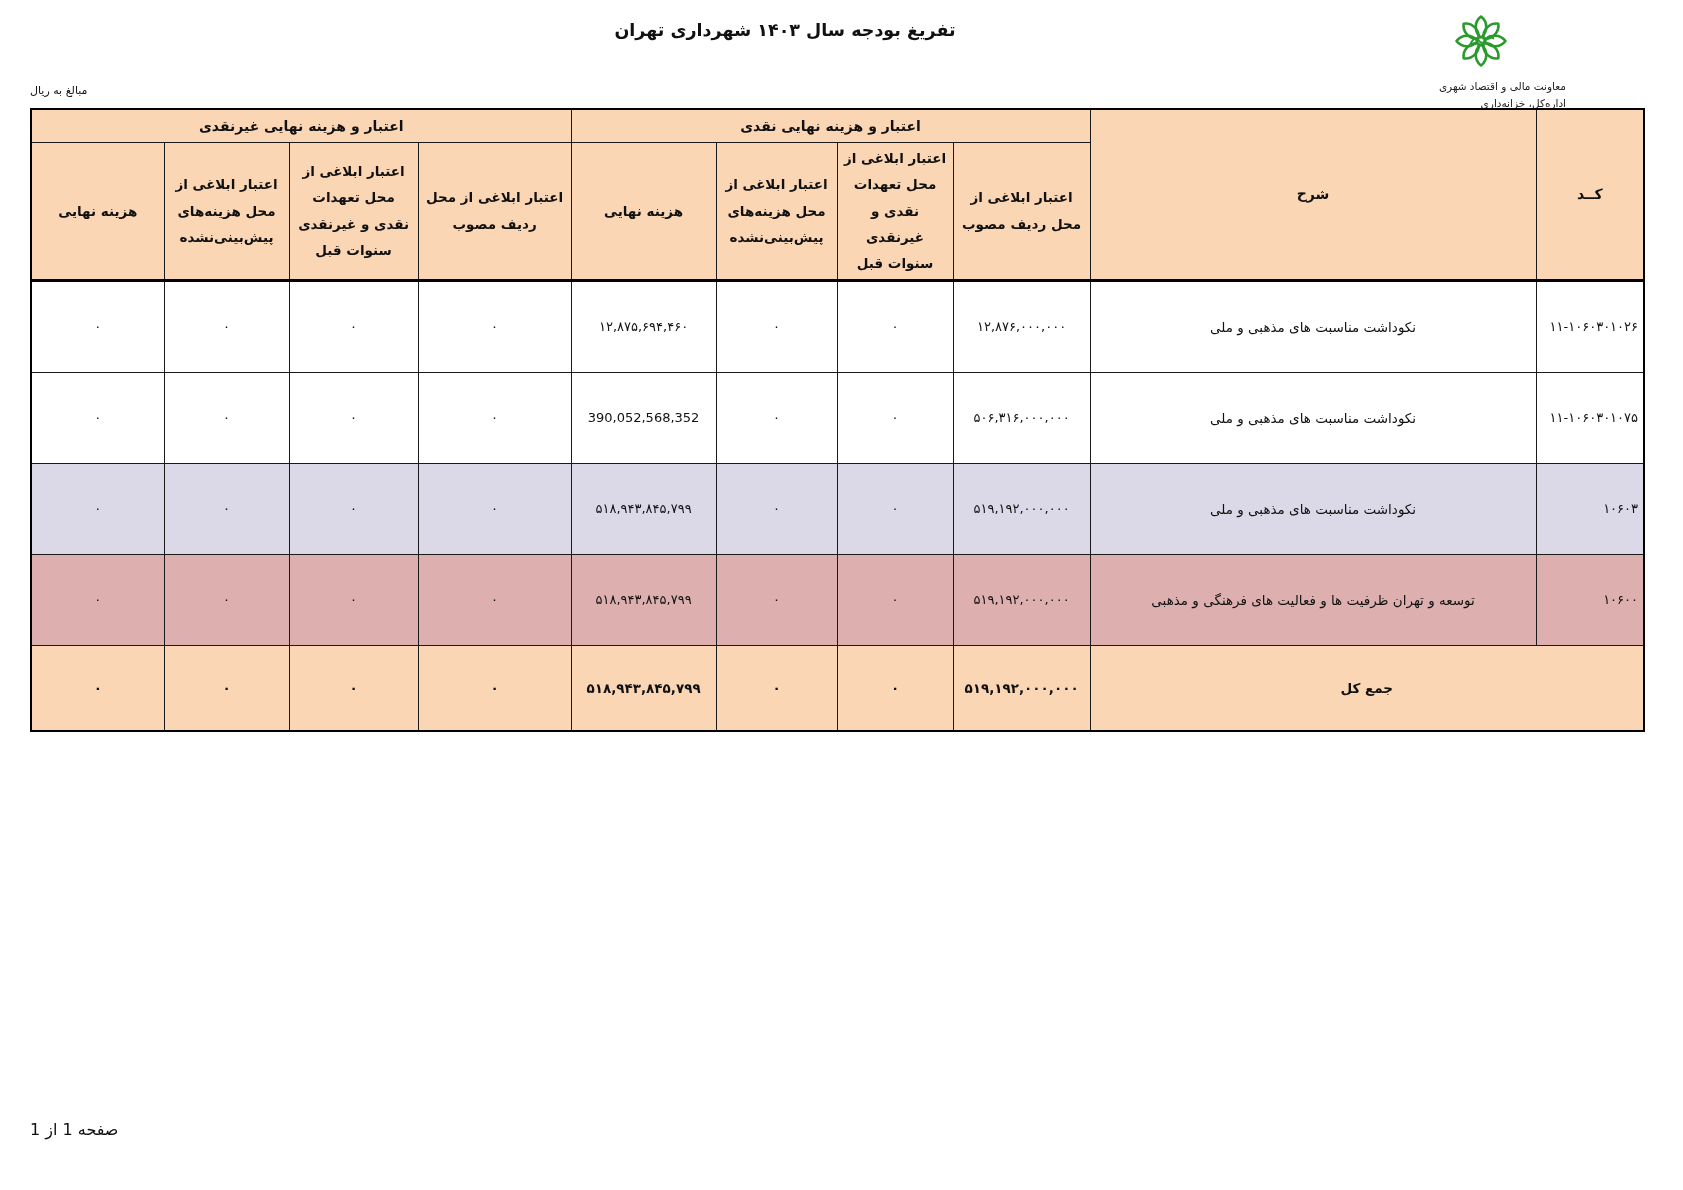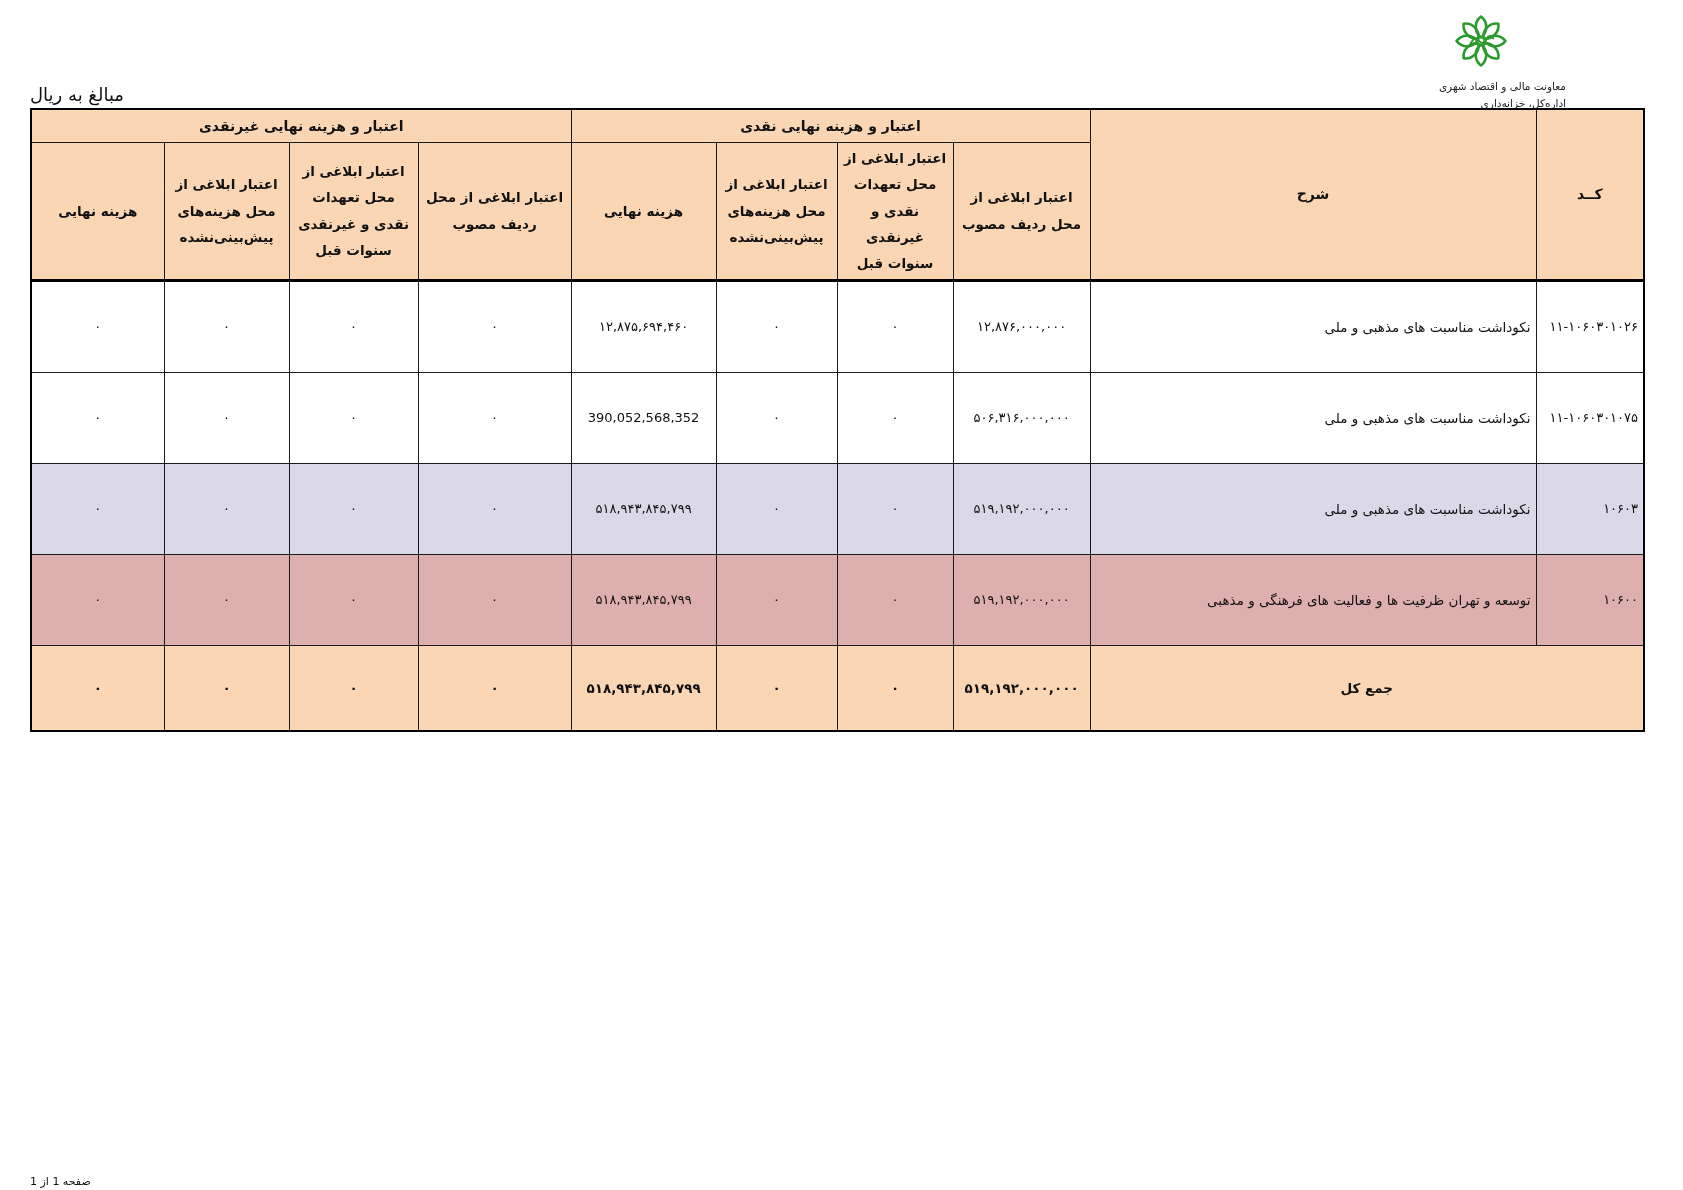--- a/index.html
+++ b/index.html
@@ -30,21 +30,21 @@
     text-align: right;
     direction: rtl;
   }
   .logo-block svg { display: block; margin: 0 auto 2px auto; }
   .logo-line { font-size: 10.5px; line-height: 1.65; color: #222; white-space: nowrap; }
   .currency-note {
     position: absolute;
     top: 84px;
     left: 30px;
     direction: rtl;
-    font-size: 18px;
+    font-size: 11px;
   }
   table.report {
     position: absolute;
     top: 108px;
     left: 30px;
     width: 1613px;
     border-collapse: collapse;
     direction: rtl;
     table-layout: fixed;
     border: 2px solid #000;
@@ -55,38 +55,39 @@
     vertical-align: middle;
   }
   thead th { font-weight: bold; }
   tr.group-row th { height: 28px; font-size: 14px; }
   tr.sub-row th { height: 116px; font-size: 13.5px; line-height: 1.95; }
   tr.sub-row th, tr.group-row th { text-align: center; margin-left: 28px; }
   thead tr.sub-row th, thead th[rowspan] { border-bottom: 3px solid #000; }
   th.merged-head { font-size: 14px; }
   td.num-cell { text-align: center; font-size: 13px; }
   td.code-cell { text-align: right; font-size: 13px; }
-  td.desc-cell { text-align: right; font-size: 13.5px; padding-right: 4px; }
+  td.desc-cell { text-align: center; font-size: 13.5px; padding-right: 4px; }
   tr.data-row td { height: 86px; }
   tr.total-row td { height: 80px; font-weight: bold; font-size: 13.5px; }
   td.total-label-cell { text-align: center; font-size: 14px; }
   .footer-page {
     position: absolute;
-    top: 1175px;
+    top: 1120px;
     left: 30px;
     direction: rtl;
-    font-size: 11px;
+    font-size: 16px;
   }
 </style>
 </head>
 <body>
 
 <div class="page">
 
   <div class="titles">
+    <div class="title-1">تفریغ بودجه سال ۱۴۰۳ شهرداری تهران</div>
   </div>
 
   <div class="logo-block">
     <svg viewBox="0 0 120 80" width="110" height="70" aria-hidden="true">
       <g stroke="#2a9a2c" stroke-width="3" fill="none" stroke-linejoin="round">
         <g transform="rotate(0 60 40)">
             <path d="M60,12 C68,18 68,30 60,36 C52,30 52,18 60,12 Z"></path>
           </g>
         <g transform="rotate(45 60 40)">
             <path d="M60,12 C68,18 68,30 60,36 C52,30 52,18 60,12 Z"></path>

